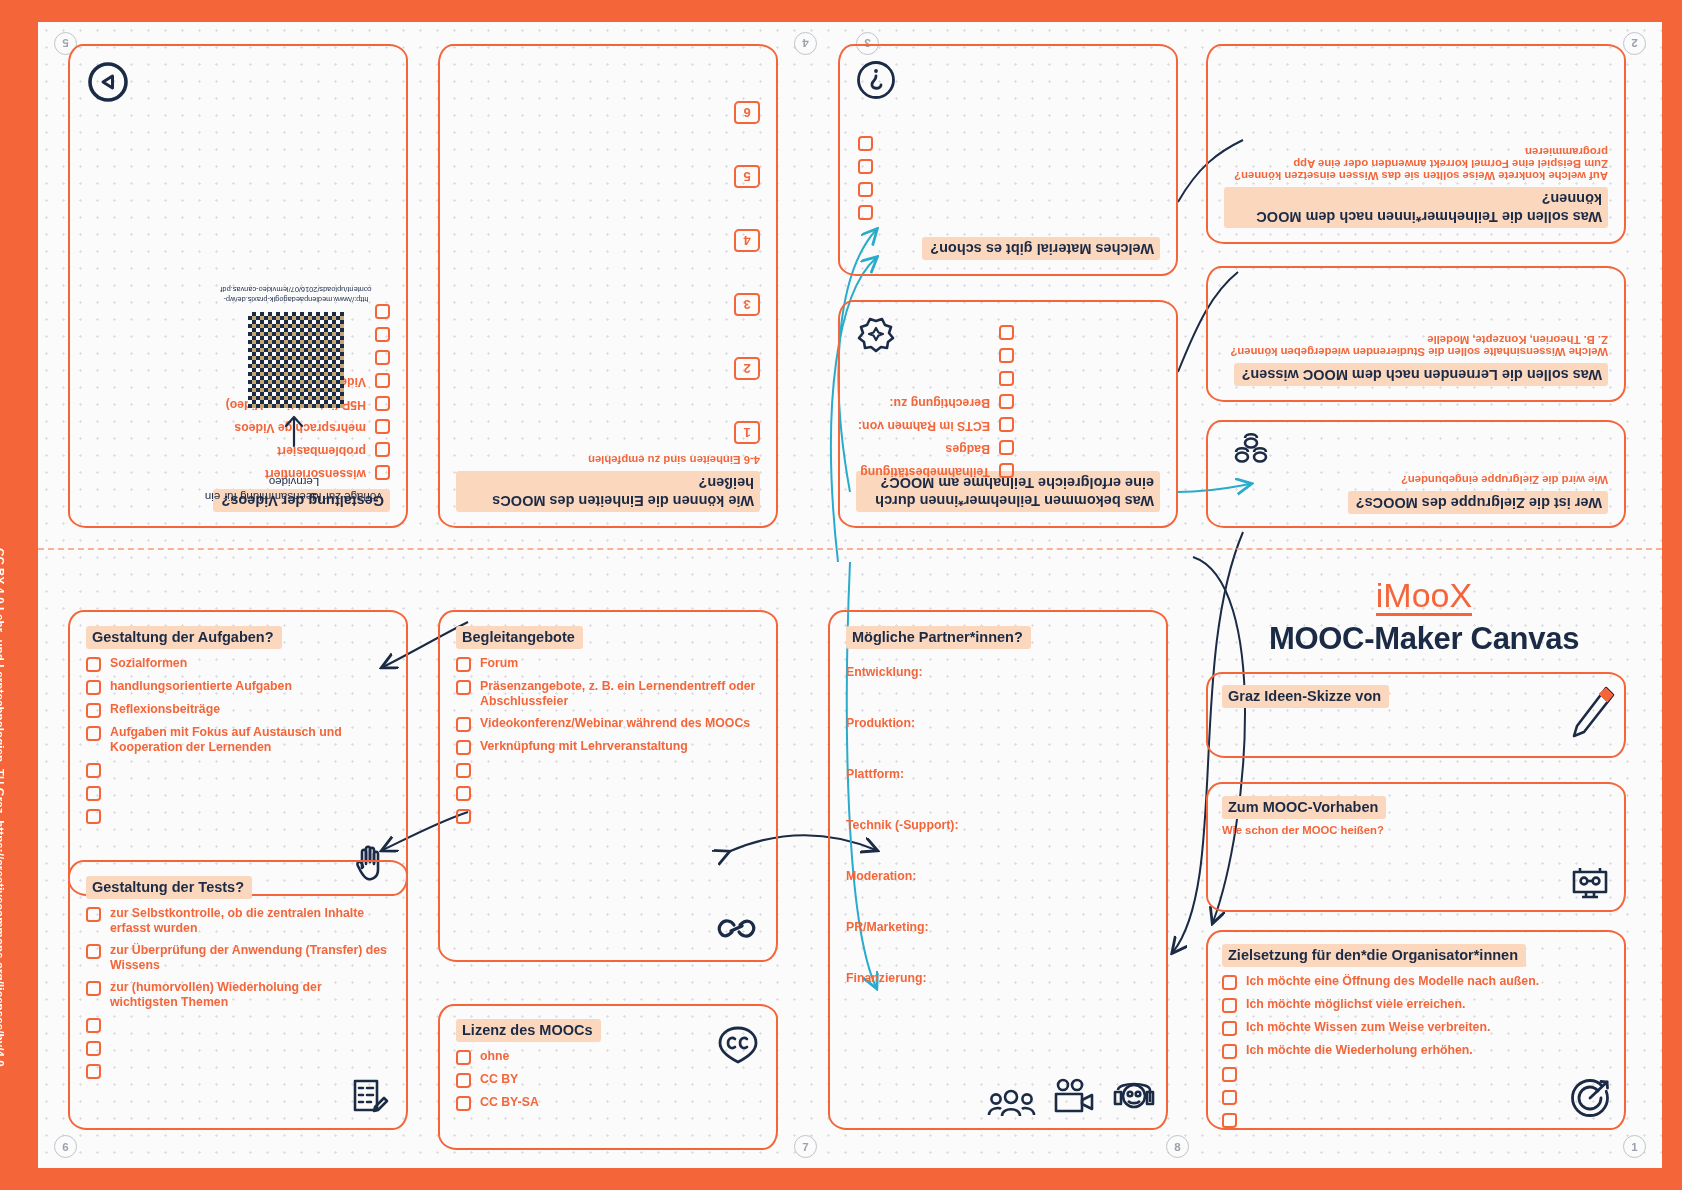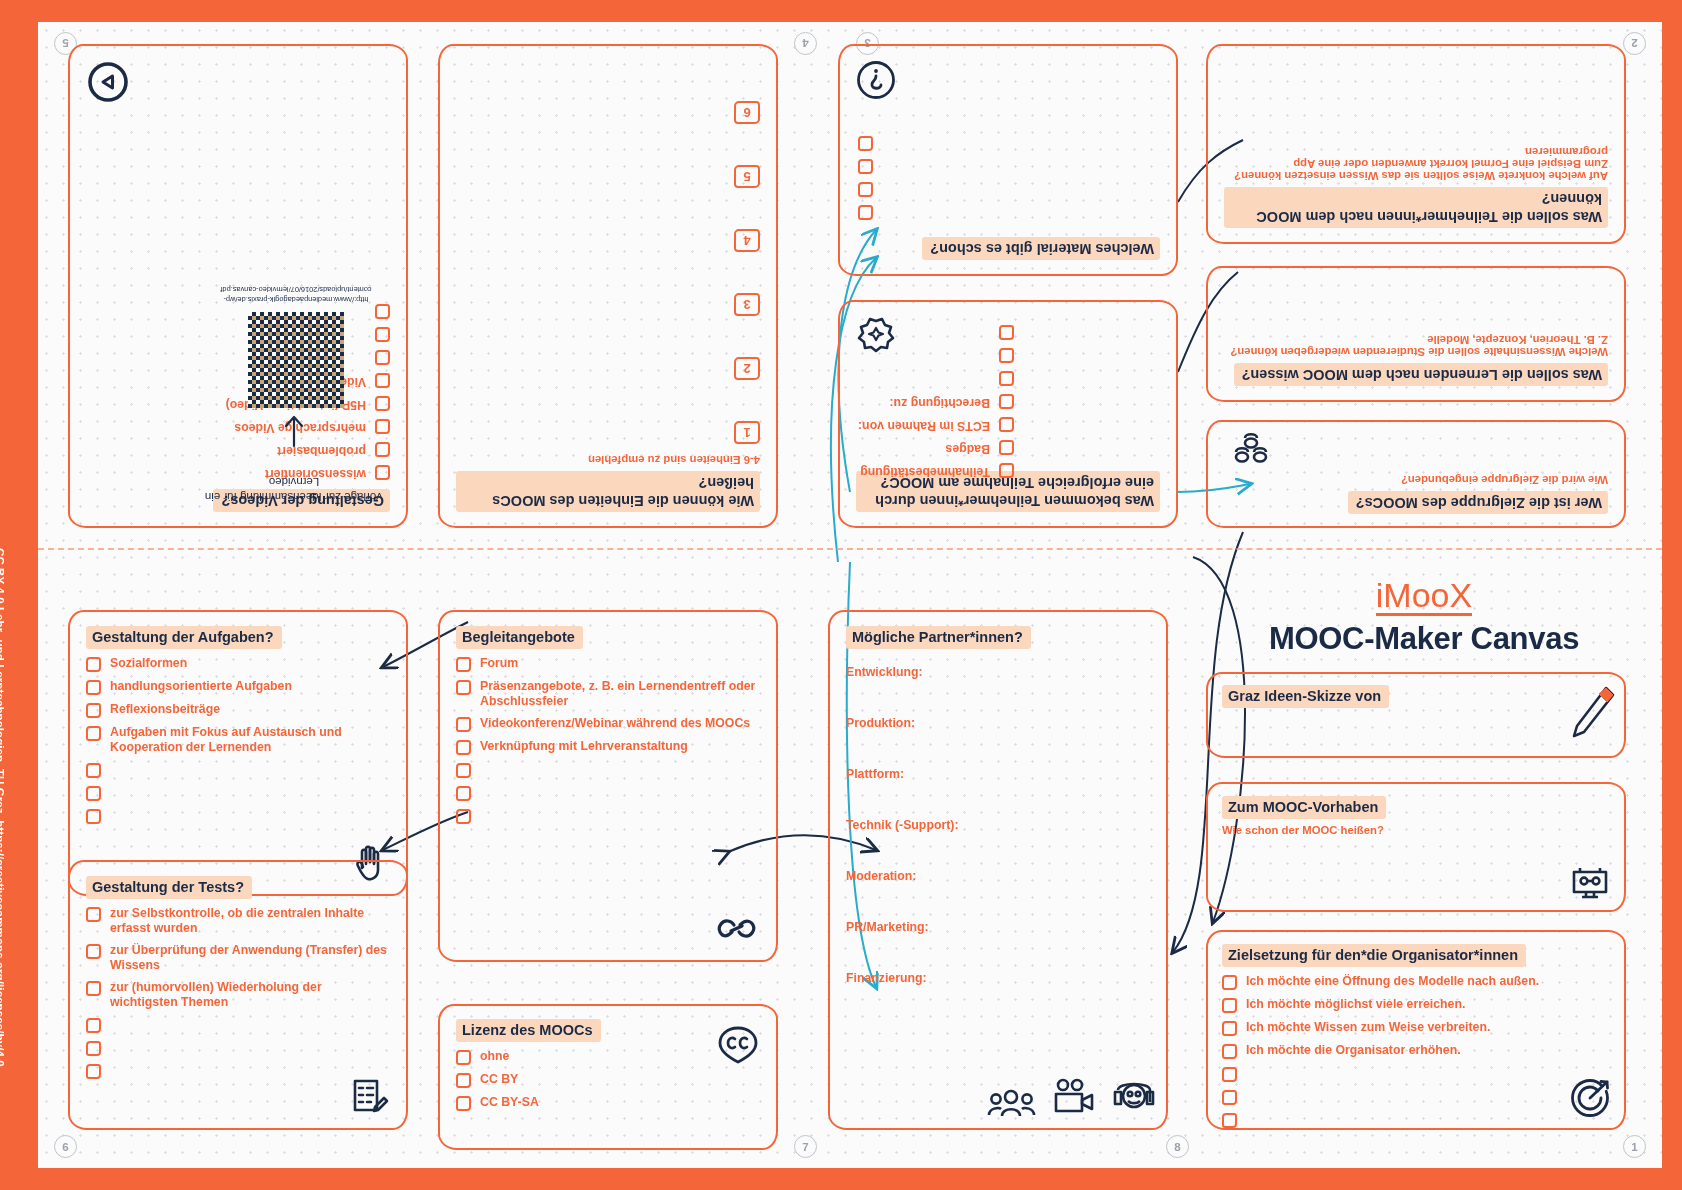--- a/index.html
+++ b/index.html
@@ -575,21 +575,21 @@
         <div class="cb-row">
             <span class="cb"></span>
             <span class="cb-label">Ich möchte möglichst viele erreichen.</span>
           </div>
         <div class="cb-row">
             <span class="cb"></span>
             <span class="cb-label">Ich möchte Wissen zum Weise verbreiten.</span>
           </div>
         <div class="cb-row">
             <span class="cb"></span>
-            <span class="cb-label">Ich möchte die Organisator erhöhen.</span>
+            <span class="cb-label">Ich möchte die Wiederholung erhöhen.</span>
           </div>
         <div class="cb-row empty">
             <span class="cb"></span>
             <span class="cb-label"></span>
           </div>
         <div class="cb-row empty">
             <span class="cb"></span>
             <span class="cb-label"></span>
           </div>
         <div class="cb-row empty">

